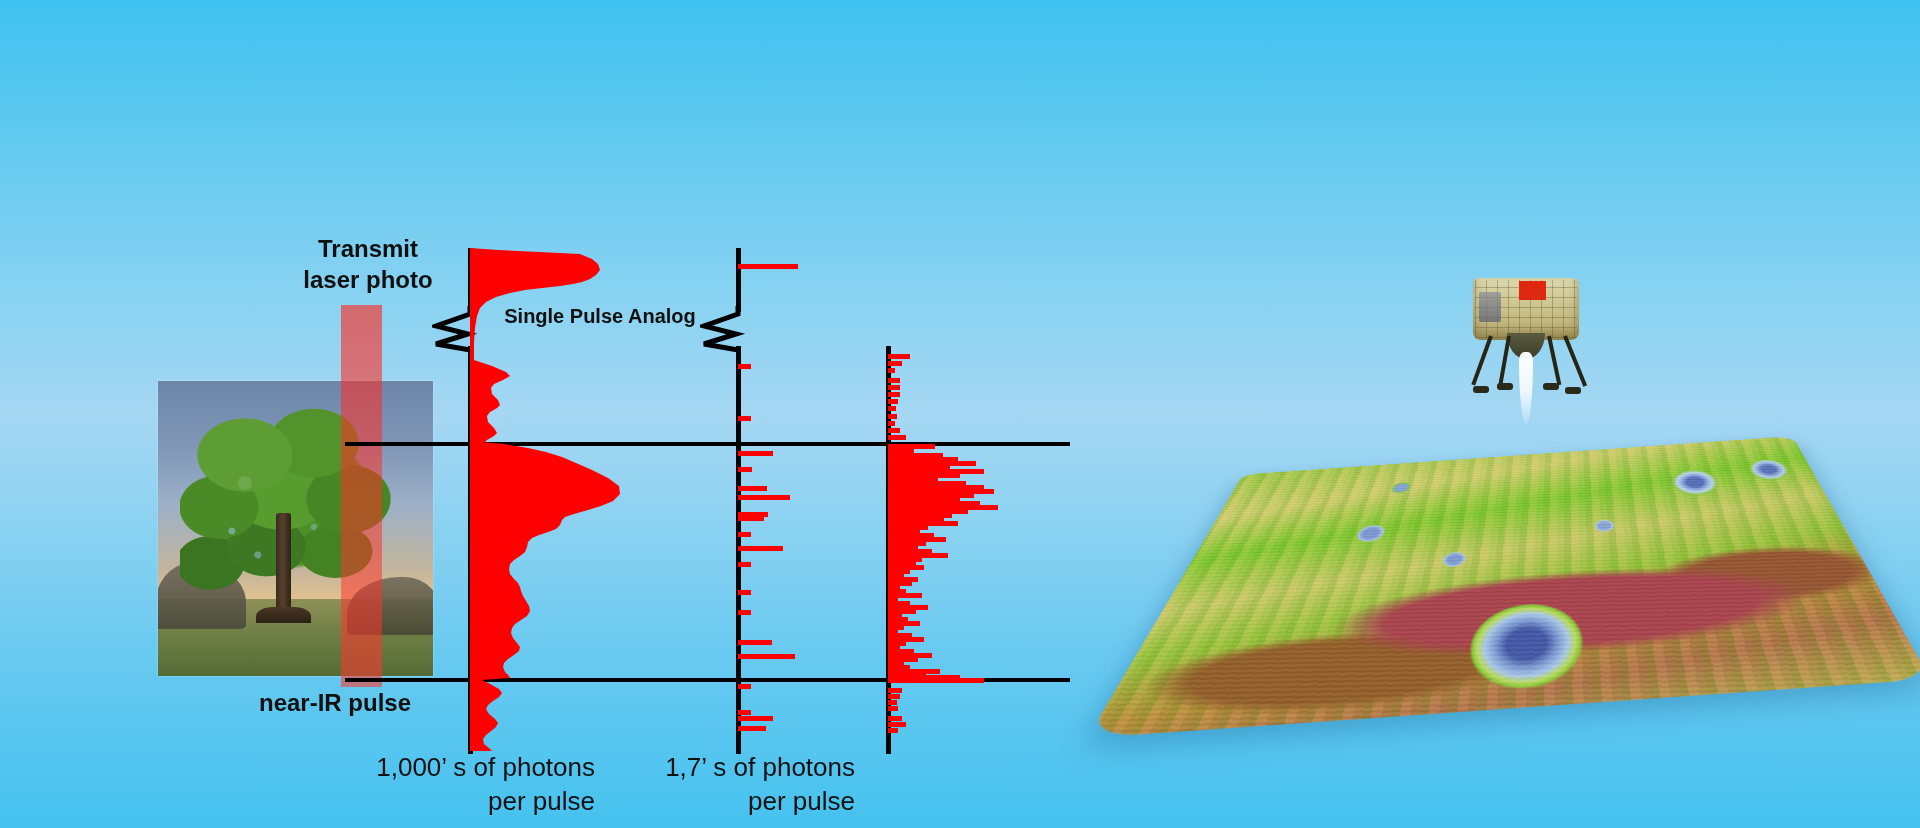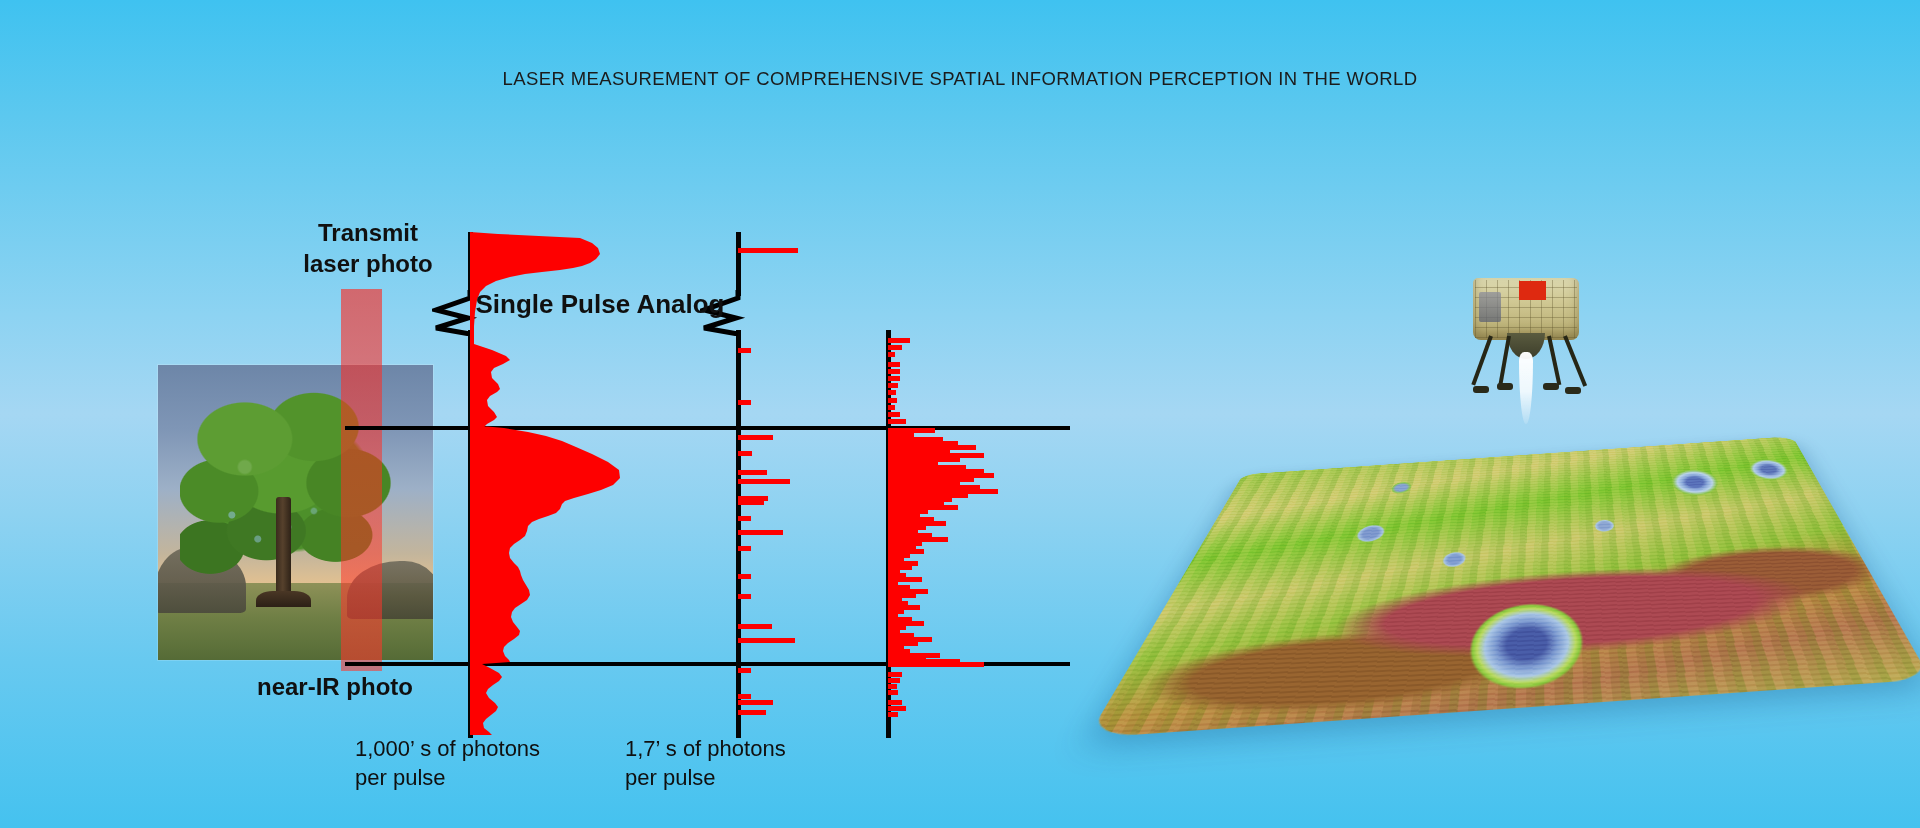--- a/index.html
+++ b/index.html
@@ -45,21 +45,21 @@
     font-size: 18.5px;
     font-weight: 400;
     letter-spacing: 0.4px;
     color: #1b1b1b;
     font-family: "Liberation Sans", sans-serif;
   }
 
   
   #diagram {
     position: absolute;
-    left: 0; top: 0;
+    left: 0; top: 16px;
     width: 1160px; height: 584px;
   }
 
   .axis-line {
     position: absolute;
     background: #000;
   }
   .hline { height: 4px; }
   .vaxis { width: 5px; background: #050505; }
 
@@ -165,23 +165,23 @@
     position: absolute;
     text-align: center;
     color: #101010;
     font-weight: 700;
     line-height: 1.28;
     font-family: "Liberation Sans", sans-serif;
   }
 
   .btm-label {
     position: absolute;
-    text-align: left;
+    text-align: right;
     color: #101010;
-    font-size: 22px;
+    font-size: 26px;
     line-height: 1.3;
     font-family: "Liberation Sans", sans-serif;
   }
 
   
   .wf { position: absolute; }
   .bar {
     position: absolute;
     background: #fe0000;
     height: 4px;
@@ -298,21 +298,20 @@
     background: #2a2a1a;
     border-radius: 3px;
   }
 </style>
 </head>
 <body>
 
 <div id="stage">
 
   <div id="header">
-    <div id="subtitle">LASER MEASUREMENT OF COMPREHENSIVE SPATIAL INFORMATION PERCEPTION IN THE WORLD</div>
   </div>
 
   <div id="diagram">
 
     <div id="photo">
       <div class="ground"></div>
       <div class="wall-l"></div>
       <div class="wall-r"></div>
       <div class="canopy"></div>
       <div class="trunk"></div>
@@ -441,29 +440,29 @@
         <div class="bar" style="top: 700px; left: 0px; width: 14px; height: 5px; background: rgb(254, 0, 0);"></div>
         <div class="bar" style="top: 706px; left: 0px; width: 18px; height: 5px; background: rgb(254, 0, 0);"></div>
         <div class="bar" style="top: 712px; left: 0px; width: 10px; height: 5px; background: rgb(254, 0, 0);"></div>
       </div>
 
     <div class="caption" style="left:258px; top:218px; width:220px; font-size:24px;">
       <div>Transmit</div>
       <div>laser photo</div>
     </div>
 
-    <div class="caption" style="left:450px; top:288px; width:300px; font-size:26px;">
+    <div class="caption" style="left:450px; top:288px; width:300px; font-size:20px;">
       <div>Single Pulse Analog</div>
     </div>
 
     <div class="caption" style="left:810px; top:266px; width:420px; font-size:22px;">
     </div>
 
     <div class="caption" style="left:215px; top:672px; width:240px; font-size:24px;">
-      <span>near-IR photo</span>
+      <span>near-IR pulse</span>
     </div>
 
     <div class="btm-label" style="left:355px; top:735px; width:240px;">
       <div>1,000’ s of photons</div>
       <div>per pulse</div>
     </div>
     <div class="btm-label" style="left:625px; top:735px; width:230px;">
       <div>1,7’  s of photons</div>
       <div>per pulse</div>
     </div>

